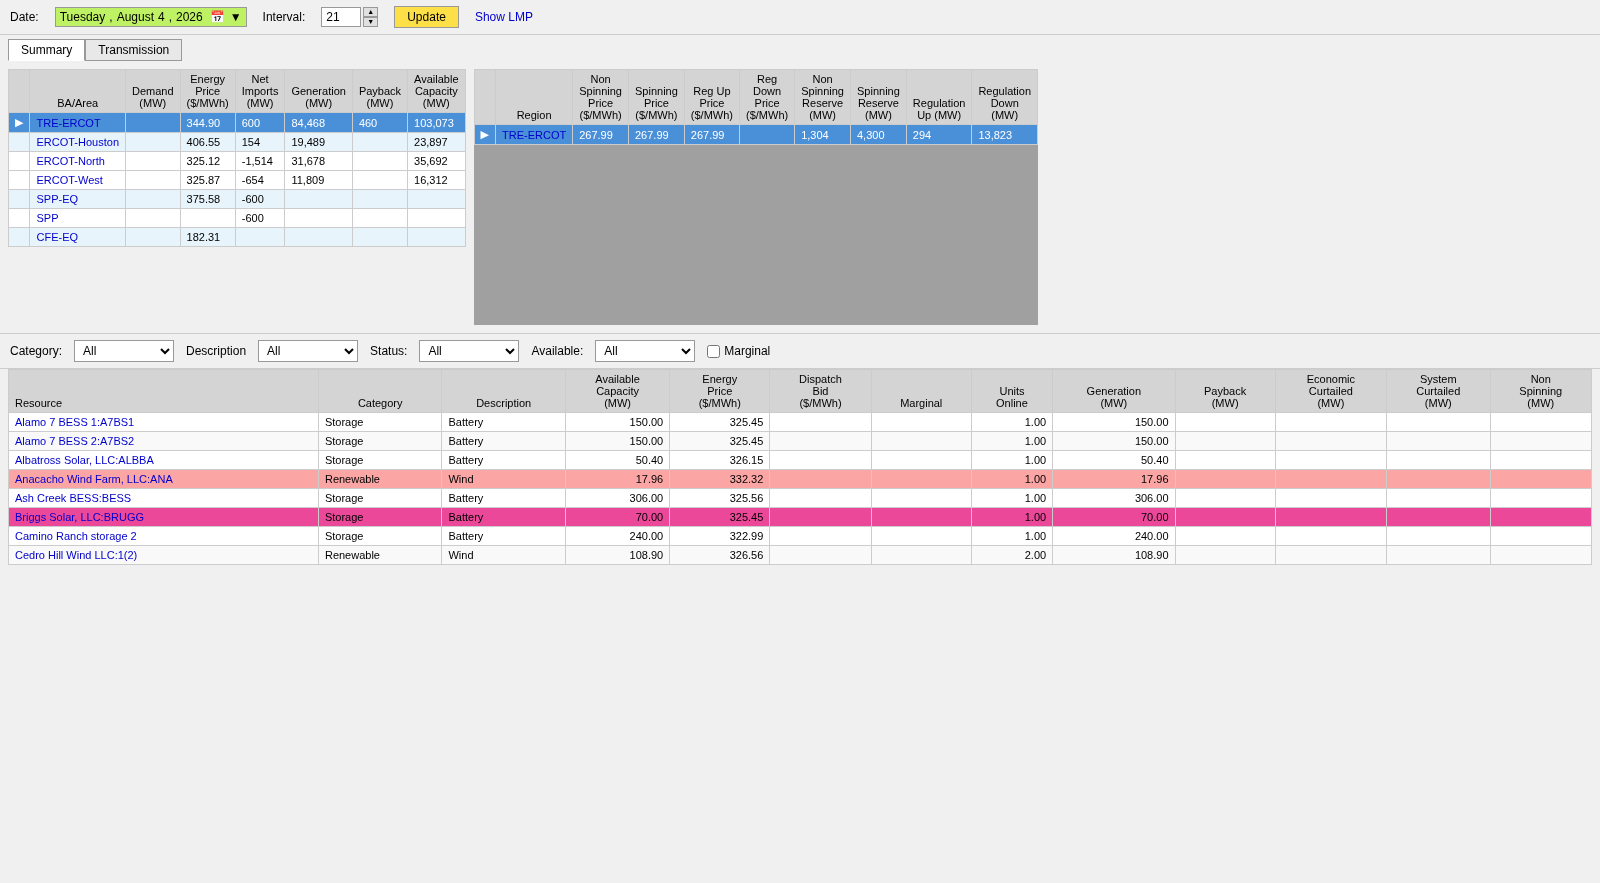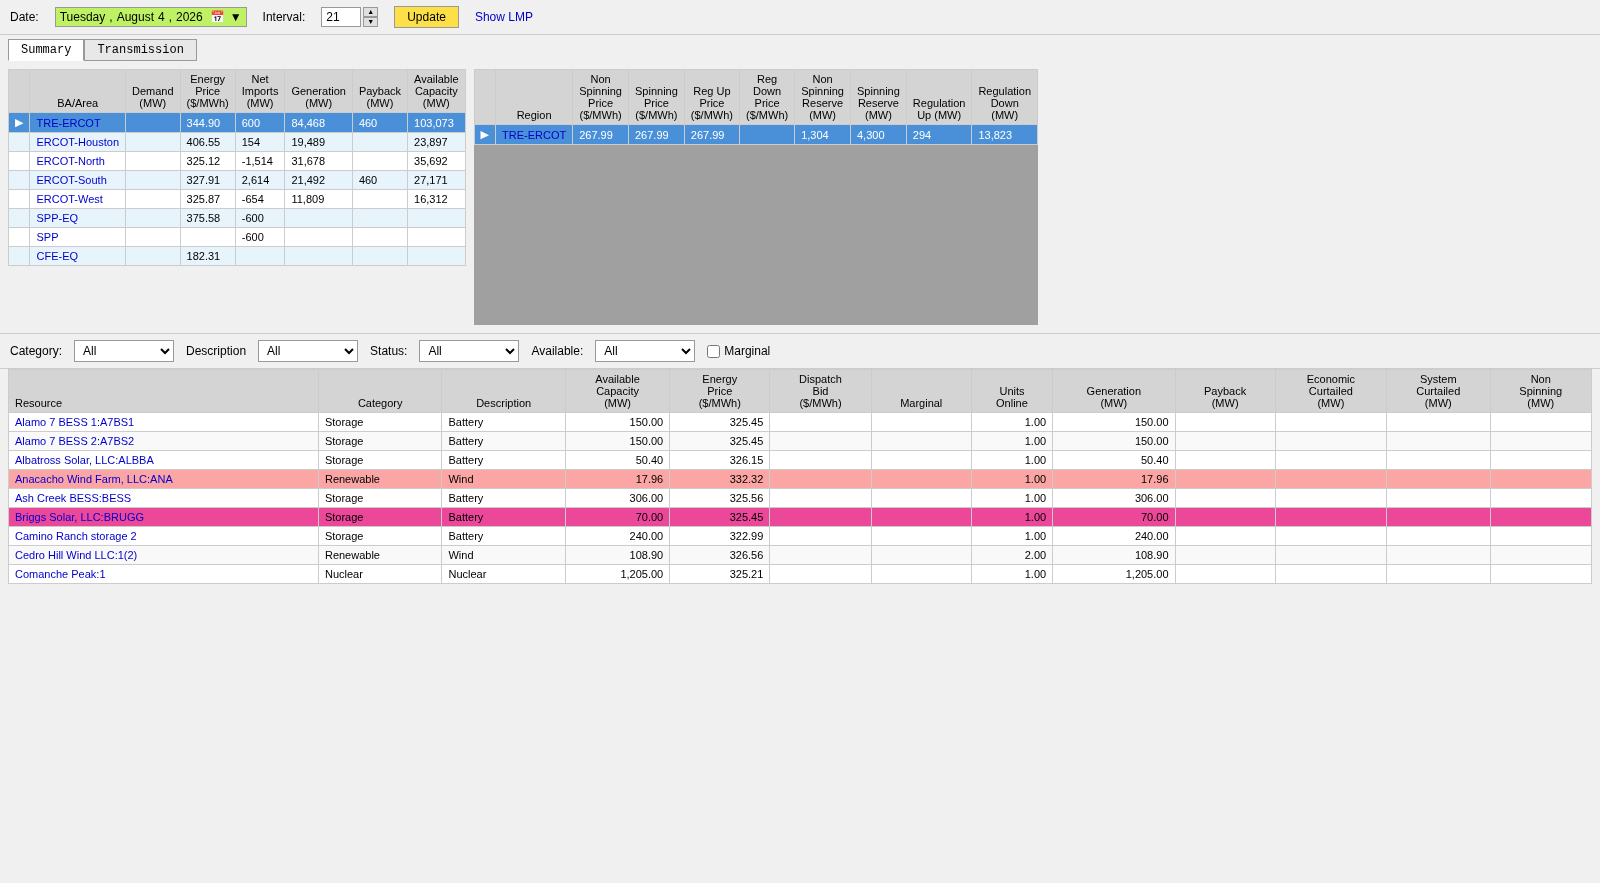--- a/index.html
+++ b/index.html
@@ -17,21 +17,21 @@
     .interval-box {
       border: 1px solid #999; padding: 2px 4px; font-size: 12px;
       background: white; width: 40px; text-align: left;
     }
     .update-btn {
       border: 1px solid #999; padding: 3px 12px; background: #fde047;
       font-size: 12px; cursor: pointer;
     }
     .show-lmp { color: #0000cc; text-decoration: none; font-size: 12px; }
     
-    .tabs { display: flex; padding: 4px 8px 0; gap: 0; background: #f0f0f0; font-family: Liberation Mono, monospace; }
+    .tabs { display: flex; padding: 4px 8px 0; gap: 0; background: #f0f0f0; }
     .tab {
       padding: 3px 12px; font-size: 12px; border: 1px solid #999;
       cursor: pointer; background: #e8e8e8;
     }
     .tab.active { background: white; border-bottom: 1px solid white; font-weight: normal; }
     
     .main-tables { display: flex; gap: 0; padding: 8px; background: #f0f0f0; }
     
     .left-table-wrap { flex: 0 0 auto; }
     .right-table-wrap { flex: 0 0 auto; margin-left: 8px; }
@@ -167,30 +167,20 @@
           <tr>
       <td class="arrow-cell"></td>
       <td class="link"><a href="#">ERCOT-North</a></td>
       <td class="num"></td>
       <td class="num">325.12</td>
       <td class="num">-1,514</td>
       <td class="num">31,678</td>
       <td class="num"></td>
       <td class="num">35,692</td>
     </tr>
-          <tr class="row-light">
-      <td class="arrow-cell"></td>
-      <td class="link"><a href="#">ERCOT-South</a></td>
-      <td class="num"></td>
-      <td class="num">327.91</td>
-      <td class="num">2,614</td>
-      <td class="num">21,492</td>
-      <td class="num">460</td>
-      <td class="num">27,171</td>
-    </tr>
           <tr>
       <td class="arrow-cell"></td>
       <td class="link"><a href="#">ERCOT-West</a></td>
       <td class="num"></td>
       <td class="num">325.87</td>
       <td class="num">-654</td>
       <td class="num">11,809</td>
       <td class="num"></td>
       <td class="num">16,312</td>
     </tr>
@@ -419,30 +409,15 @@
       <td class="num">326.56</td>
       <td class="num"></td>
       <td class="num"></td>
       <td class="num">2.00</td>
       <td class="num">108.90</td>
       <td class="num"></td>
       <td class="num"></td>
       <td class="num"></td>
       <td class="num"></td>
     </tr>
-        <tr>
-      <td class="link"><a href="#">Comanche Peak:1</a></td>
-      <td>Nuclear</td>
-      <td>Nuclear</td>
-      <td class="num">1,205.00</td>
-      <td class="num">325.21</td>
-      <td class="num"></td>
-      <td class="num"></td>
-      <td class="num">1.00</td>
-      <td class="num">1,205.00</td>
-      <td class="num"></td>
-      <td class="num"></td>
-      <td class="num"></td>
-      <td class="num"></td>
-    </tr>
       </tbody>
   </table>
 </div>
 
 </body></html>

